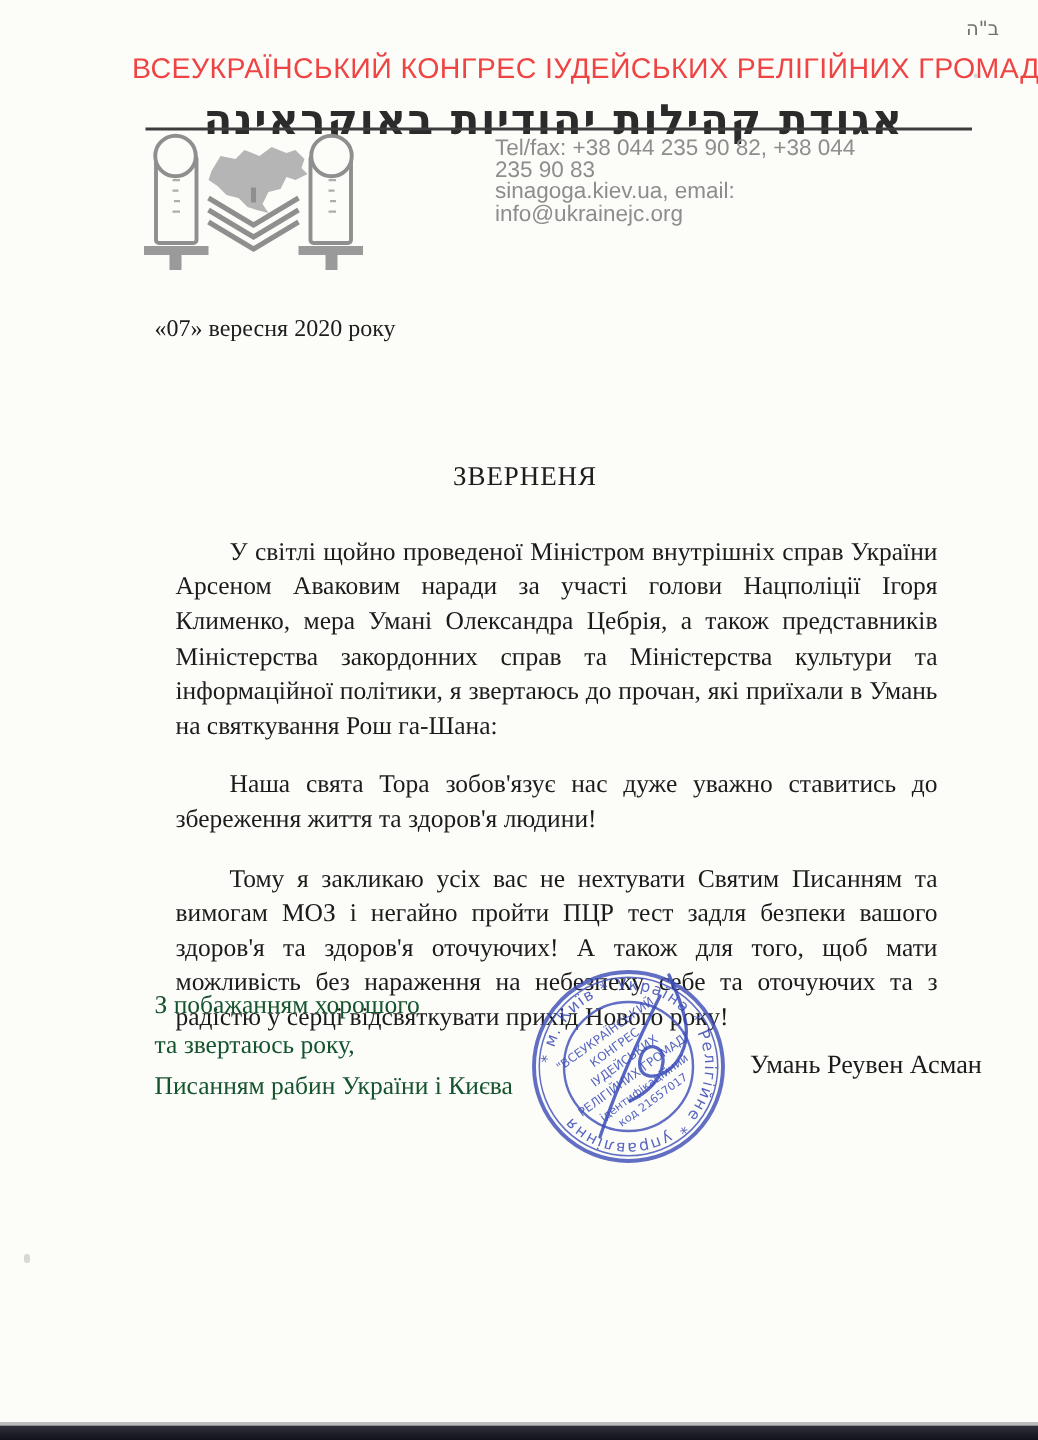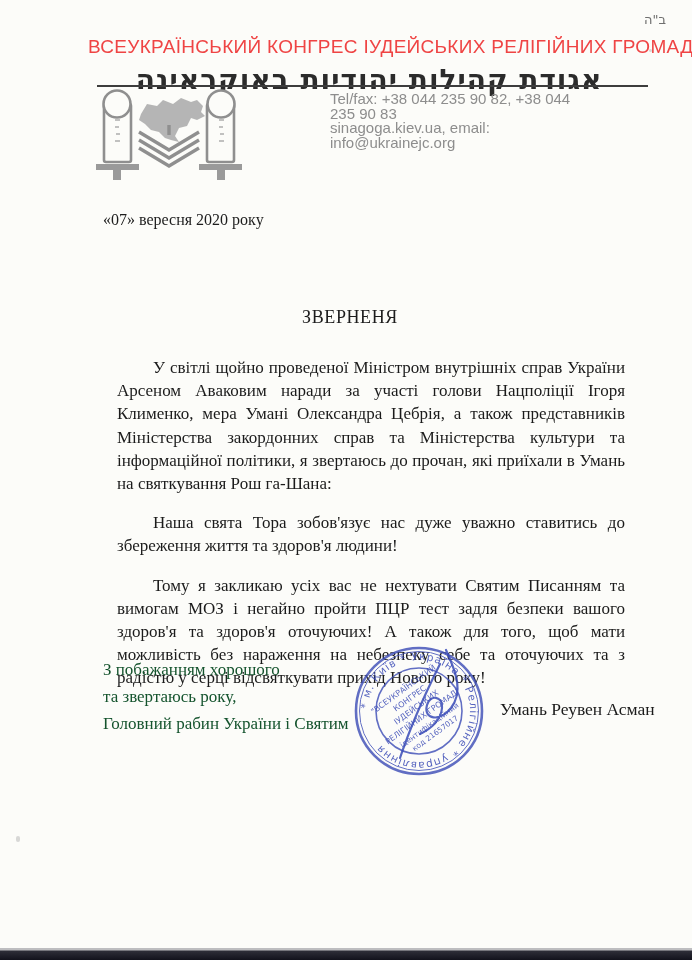--- a/index.html
+++ b/index.html
@@ -103,21 +103,21 @@
 
   <div class="letter-body">
     <p>У світлі щойно проведеної Міністром внутрішніх справ України Арсеном Аваковим наради за участі голови Нацполіції Ігоря Клименко, мера Умані Олександра Цебрія, а також представників Міністерства закордонних справ та Міністерства культури та інформаційної політики, я звертаюсь до прочан, які приїхали в Умань на святкування Рош га-Шана:</p>
     <p>Наша свята Тора зобов'язує нас дуже уважно ставитись до збереження життя та здоров'я людини!</p>
     <p>Тому я закликаю усіх вас не нехтувати Святим Писанням та вимогам МОЗ і негайно пройти ПЦР тест задля безпеки вашого здоров'я та здоров'я оточуючих! А також для того, щоб мати можливість без нараження на небезпеку себе та оточуючих та з радістю у серці відсвяткувати прихід Нового року!</p>
   </div>
 
   <div class="signoff">
     <div>З побажанням хорошого</div>
     <div>та звертаюсь року,</div>
-    <div>Головний рабин України і Святим</div>
+    <div>Писанням рабин України і Києва</div>
   </div>
 
   <svg class="stamp-svg" width="146" height="148" viewBox="0 0 146 148">
     <g fill="none" stroke="#4050b8" opacity="0.82">
       <circle cx="73" cy="74" r="63" stroke-width="2.6"></circle>
       <circle cx="73" cy="74" r="59.5" stroke-width="1"></circle>
       <circle cx="73" cy="74" r="43" stroke-width="1.6"></circle>
     </g>
     <path id="ringPath" d="M 73 74 m -51 0 a 51 51 0 1 1 102 0 a 51 51 0 1 1 -102 0" fill="none"></path>
     <text font-family="'DejaVu Sans',sans-serif" font-size="10.5" letter-spacing="1" fill="#4050b8" opacity="0.88">

